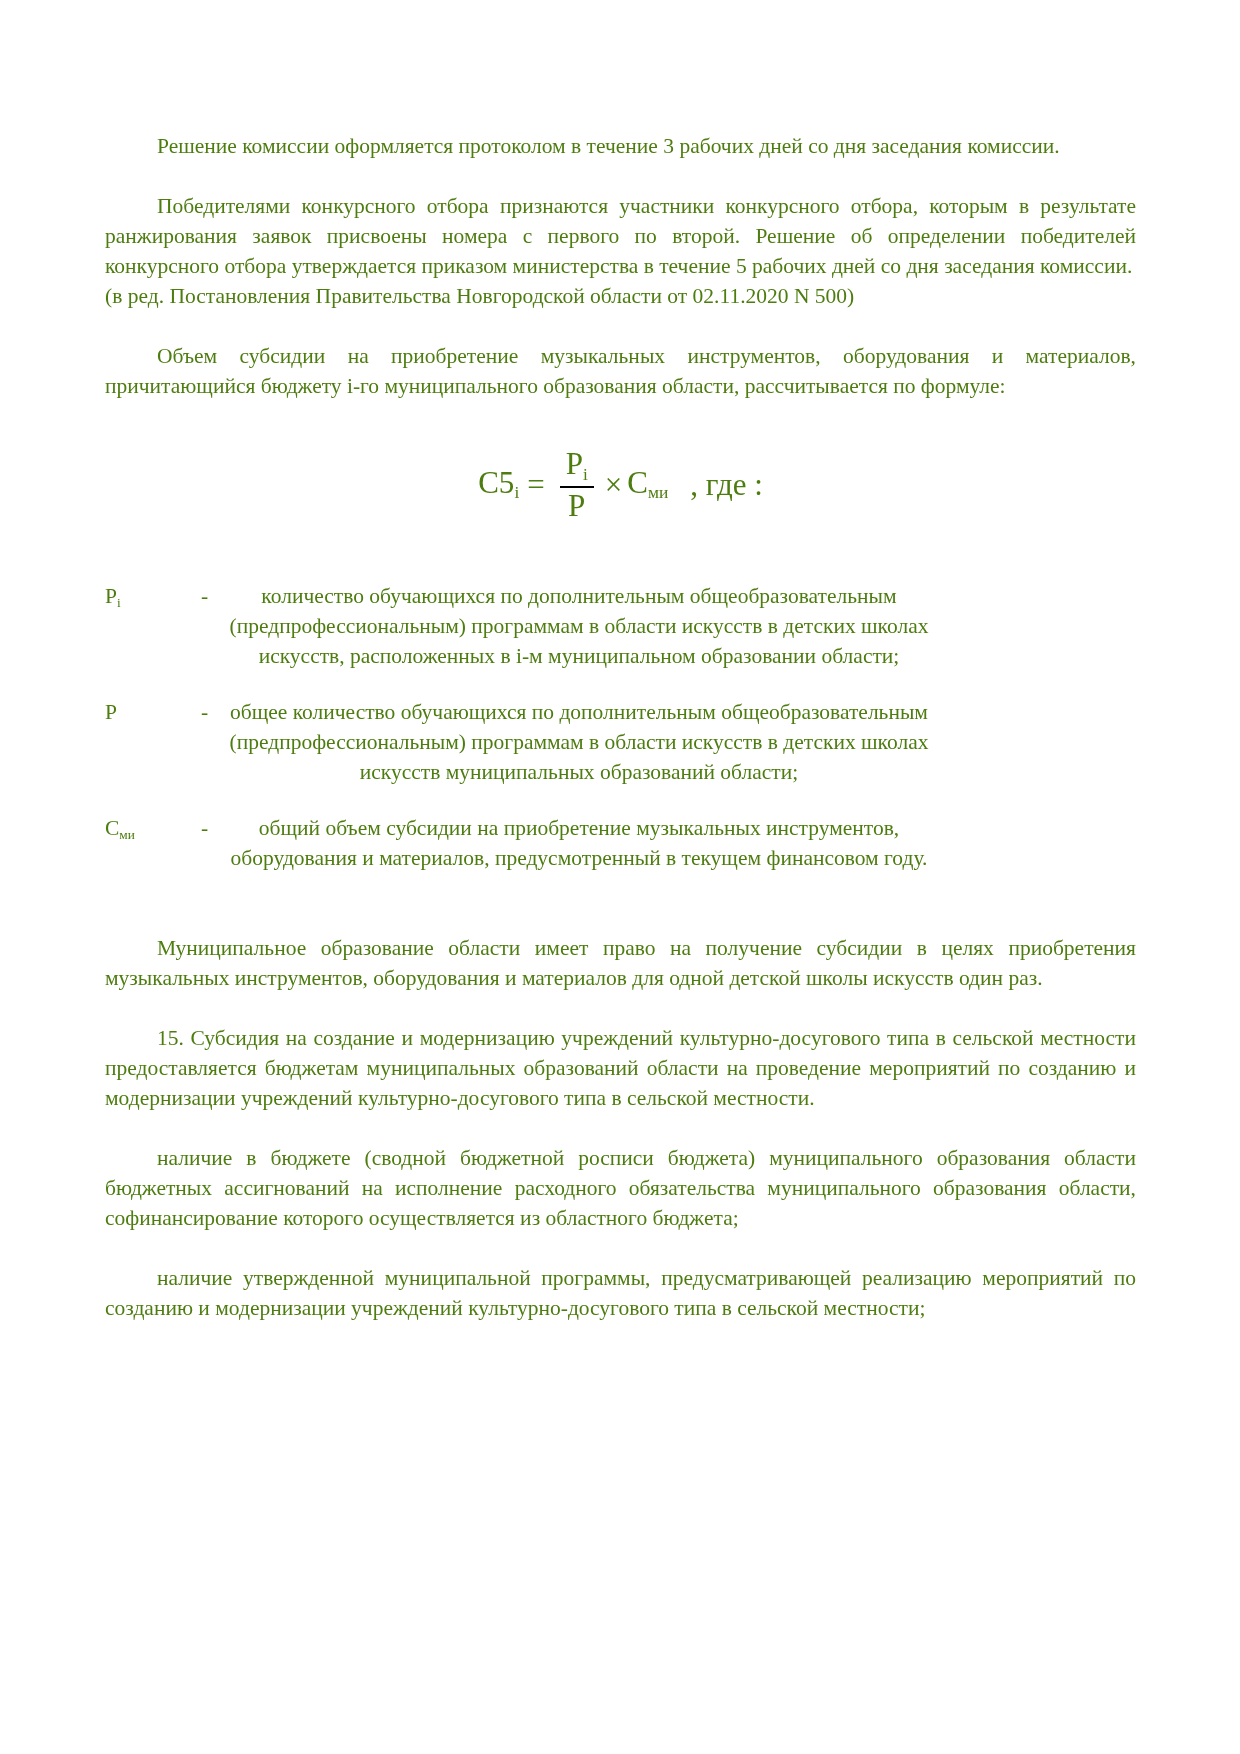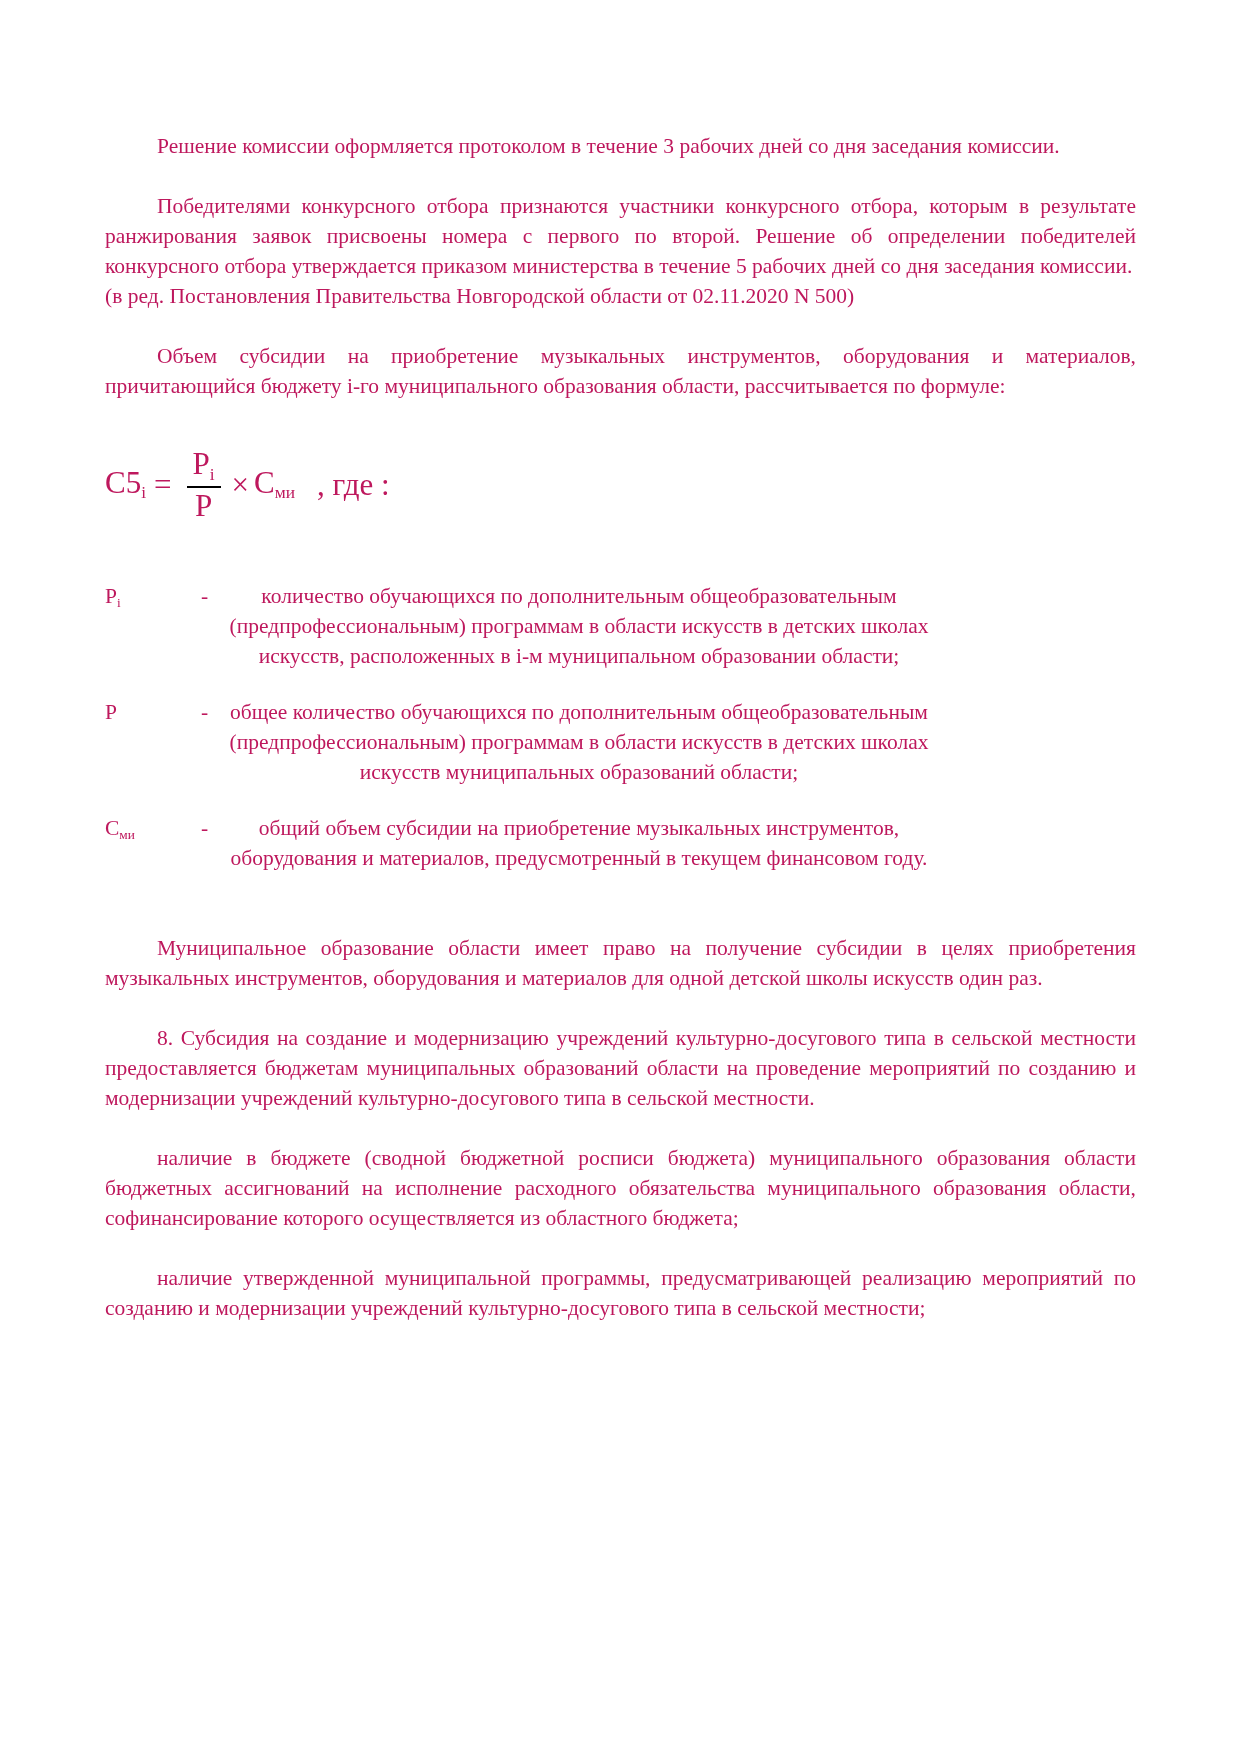--- a/index.html
+++ b/index.html
@@ -8,21 +8,21 @@
     background: #ffffff;
   }
   .page {
     position: relative;
     width: 1240px;
     height: 1754px;
     background: #ffffff;
     margin: 0 auto;
     overflow: hidden;
     font-family: "Liberation Serif", "DejaVu Serif", serif;
-    color: #be185d;
+    color: #4d7c0f;
   }
   .content {
     position: absolute;
     left: 105px;
     top: 131px;
     width: 1031px;
   }
 
   
   p.para {
@@ -41,20 +41,21 @@
     font-size: 21.5px;
     line-height: 30px;
     text-align: left;
     text-indent: 0;
     font-family: Liberation Serif, serif;
   }
 
   
   .formula-block {
     margin-top: 46px;
+    text-align: center;
     height: 82px;
   }
   .formula {
     display: inline-flex;
     align-items: center;
     font-size: 31px;
     line-height: 1;
     white-space: nowrap;
   }
   .formula .term {
@@ -184,21 +185,21 @@
         <span class="def-dash">-</span>
         <span class="def-text">общий объем субсидии на приобретение музыкальных инструментов, оборудования и материалов, предусмотренный в текущем финансовом году.</span>
       </div>
 
     </div>
 
     <div class="gap-after-defs"></div>
 
     <p class="para">Муниципальное образование области имеет право на получение субсидии в целях приобретения музыкальных инструментов, оборудования и материалов для одной детской школы искусств один раз.</p>
 
-    <p class="para spaced">8. Субсидия на создание и модернизацию учреждений культурно-досугового типа в сельской местности предоставляется бюджетам муниципальных образований области на проведение мероприятий по созданию и модернизации учреждений культурно-досугового типа в сельской местности.</p>
+    <p class="para spaced">15. Субсидия на создание и модернизацию учреждений культурно-досугового типа в сельской местности предоставляется бюджетам муниципальных образований области на проведение мероприятий по созданию и модернизации учреждений культурно-досугового типа в сельской местности.</p>
 
 
     <p class="para spaced">наличие в бюджете (сводной бюджетной росписи бюджета) муниципального образования области бюджетных ассигнований на исполнение расходного обязательства муниципального образования области, софинансирование которого осуществляется из областного бюджета;</p>
 
     <p class="para spaced">наличие утвержденной муниципальной программы, предусматривающей реализацию мероприятий по созданию и модернизации учреждений культурно-досугового типа в сельской местности;</p>
 
   </div>
 </div>
 
 </body></html>

